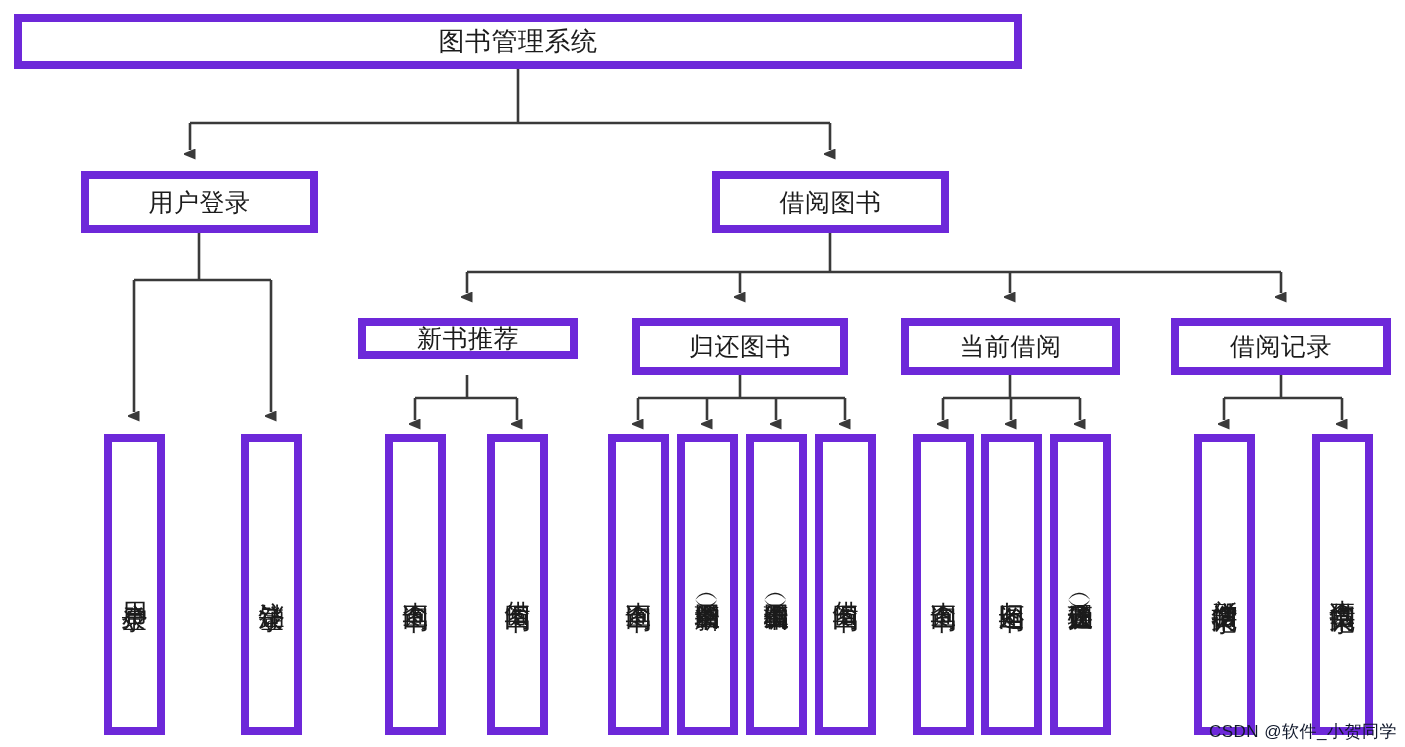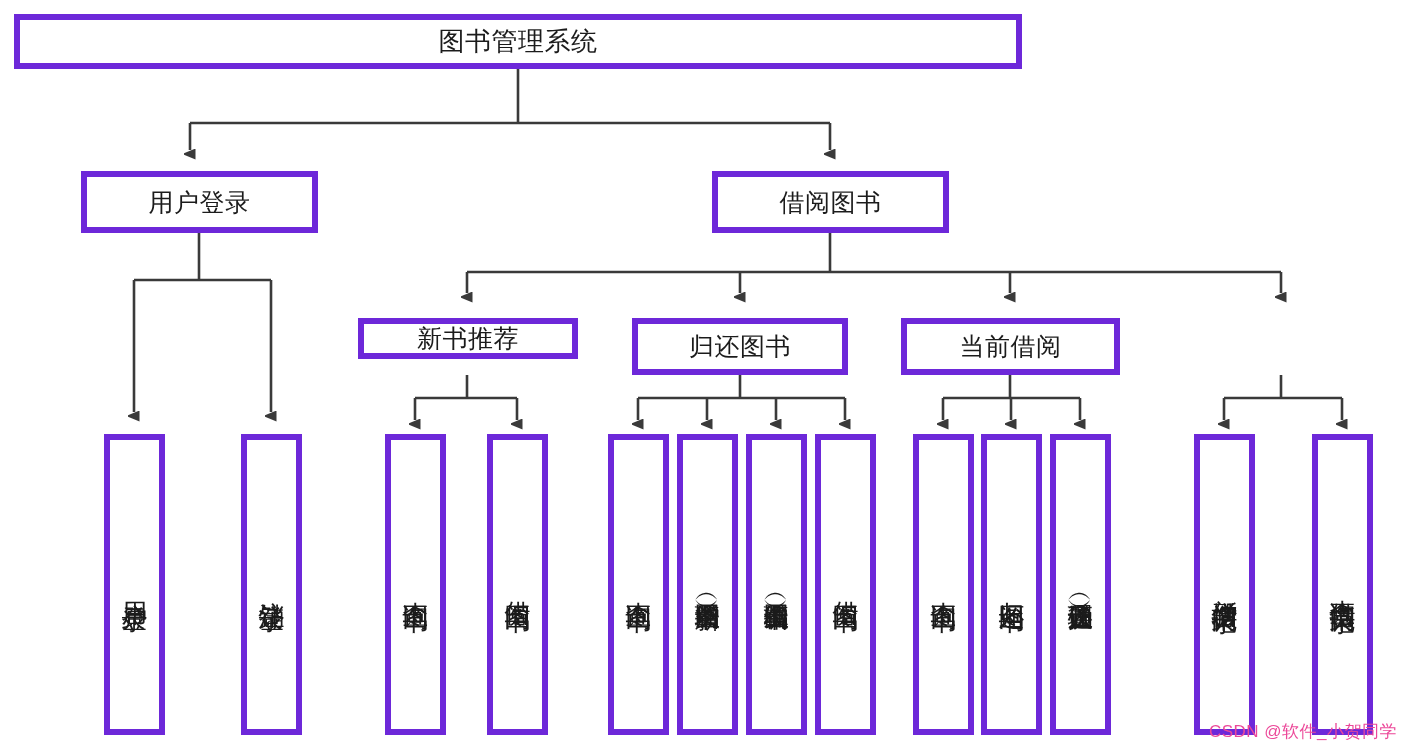--- a/index.html
+++ b/index.html
@@ -18,21 +18,21 @@
     position:absolute;
     left:0; top:0;
     width:1405px;
     height:747px;
     pointer-events:none;
   }
   .node{
     position:absolute;
     box-sizing:border-box;
     background:#ffffff;
-    border:6px solid #6d28d9;
+    border:8px solid #6d28d9;
     display:flex;
     align-items:center;
     justify-content:center;
     text-align:center;
   }
   .node .label{
     display:block;
     line-height:1.05;
     letter-spacing:0.5px;
     color:#1b1b1b;
@@ -60,21 +60,21 @@
   .node.v.tight .label{
     font-size:25px;
     letter-spacing:0px;
     line-height:1.06;
   }
   .watermark{
     position:absolute;
     right:8px;
     bottom:4px;
     font-size:17px;
-    color:#ec4899;
+    color:#0f172a;
     white-space:nowrap;
     letter-spacing:0.5px;
   }
 </style>
 </head>
 <body>
 
 <div id="canvas">
 
   <svg class="connectors" viewBox="0 0 1405 747" xmlns="http://www.w3.org/2000/svg">
@@ -141,20 +141,23 @@
 
   <div class="node h" style="left:358px; top:318px; width:220px; height:41px;">
     <span class="label">新书推荐</span>
   </div>
   <div class="node h" style="left:632px; top:318px; width:216px; height:57px;">
     <span class="label">归还图书</span>
   </div>
   <div class="node h" style="left:901px; top:318px; width:219px; height:57px;">
     <span class="label">当前借阅</span>
   </div>
+  <div class="node h" style="left:1171px; top:318px; width:220px; height:57px;">
+    <span class="label">借阅记录</span>
+  </div>
 
   <div class="node v" style="left:104px; top:434px; width:61px; height:301px;">
     <span class="label">用户登录</span>
   </div>
   <div class="node v" style="left:241px; top:434px; width:61px; height:301px;">
     <span class="label">注销登录</span>
   </div>
 
   <div class="node v" style="left:385px; top:434px; width:61px; height:301px;">
     <span class="label">查询图书</span>

